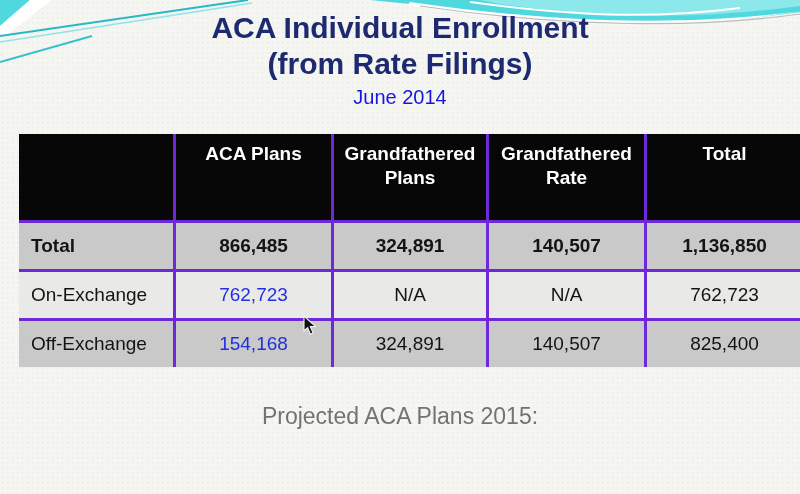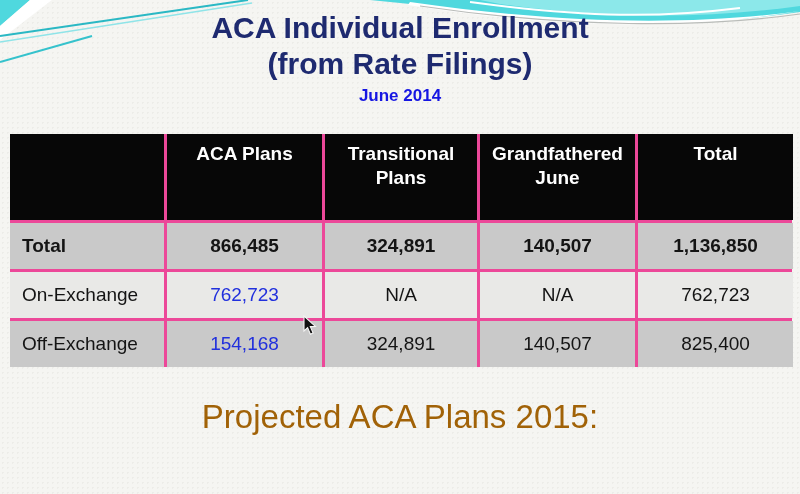--- a/index.html
+++ b/index.html
@@ -8,47 +8,47 @@
     font-family:"Liberation Sans","DejaVu Sans",sans-serif;
     position:relative;
     background-color:#f5f5f2;
     background-image:radial-gradient(circle, rgba(120,120,110,0.07) 1px, transparent 1px);
     background-size:5px 5px;
   }
   .slide{position:absolute;inset:0;}
   .top-deco{position:absolute;top:0;left:0;width:800px;height:70px;pointer-events:none;}
   .title-block{position:absolute;top:10px;left:0;width:800px;text-align:center;}
   .title-line{font-size:30px;font-weight:bold;color:#1e2a70;line-height:36px;letter-spacing:0px;}
-  .date-line{font-size:17px;font-weight:bold;color:#1616e2;margin-top:4px;}
+  .date-line{font-size:20px;font-weight:normal;color:#1616e2;margin-top:4px;}
   .enrollment-table{
-    position:absolute;left:10px;top:134px;
+    position:absolute;left:19px;top:134px;
     display:grid;
     grid-template-columns:154px 155px 152px 155px 155px;
     grid-auto-rows:auto;
     gap:3px;
-    background:#ec4899;
+    background:#6d28d9;
     width:782px;
   }
   .hcell{
     background:#070707;color:#ffffff;height:86px;
     display:flex;justify-content:center;align-items:flex-start;
     font-weight:bold;font-size:19px;padding-top:8px;box-sizing:border-box;
     text-align:center;line-height:24px;
   }
   .cell{
     height:46px;display:flex;align-items:center;justify-content:center;
     font-size:19px;color:#141414;box-sizing:border-box;
   }
   .row-dark .cell{background:#c9c9c9;}
   .row-light .cell{background:#e9e9e7;}
   .label-cell{justify-content:flex-start;padding-left:12px;}
   .bold{font-weight:bold;}
   .blue-num{color:#2130dd;}
   .projected-block{position:absolute;top:398px;left:0;width:800px;text-align:center;}
-  .projected-line{font-size:33px;color:#a16207;line-height:37px;}
+  .projected-line{font-size:23px;color:#737373;line-height:37px;}
   .cursor{position:absolute;left:303px;top:315px;width:14px;height:21px;}
   
   .t-row{display:contents;}
 </style>
 </head>
 <body>
 
 <div class="slide">
 
   <svg class="top-deco" viewBox="0 0 800 70">
@@ -69,22 +69,22 @@
   <div class="title-block">
     <div class="title-line">ACA Individual Enrollment</div>
     <div class="title-line">(from Rate Filings)</div>
     <div class="date-line">June 2014</div>
   </div>
 
   <div class="enrollment-table">
     <div class="t-row">
       <div class="hcell"></div>
       <div class="hcell">ACA Plans</div>
-      <div class="hcell">Transitional Plans</div>
-      <div class="hcell">Grandfathered June</div>
+      <div class="hcell">Grandfathered Plans</div>
+      <div class="hcell">Grandfathered Rate</div>
       <div class="hcell">Total</div>
     </div>
 
     <div class="t-row row-dark">
       <div class="cell label-cell bold">Total</div>
       <div class="cell bold">866,485</div>
       <div class="cell bold">324,891</div>
       <div class="cell bold">140,507</div>
       <div class="cell bold">1,136,850</div>
     </div>

